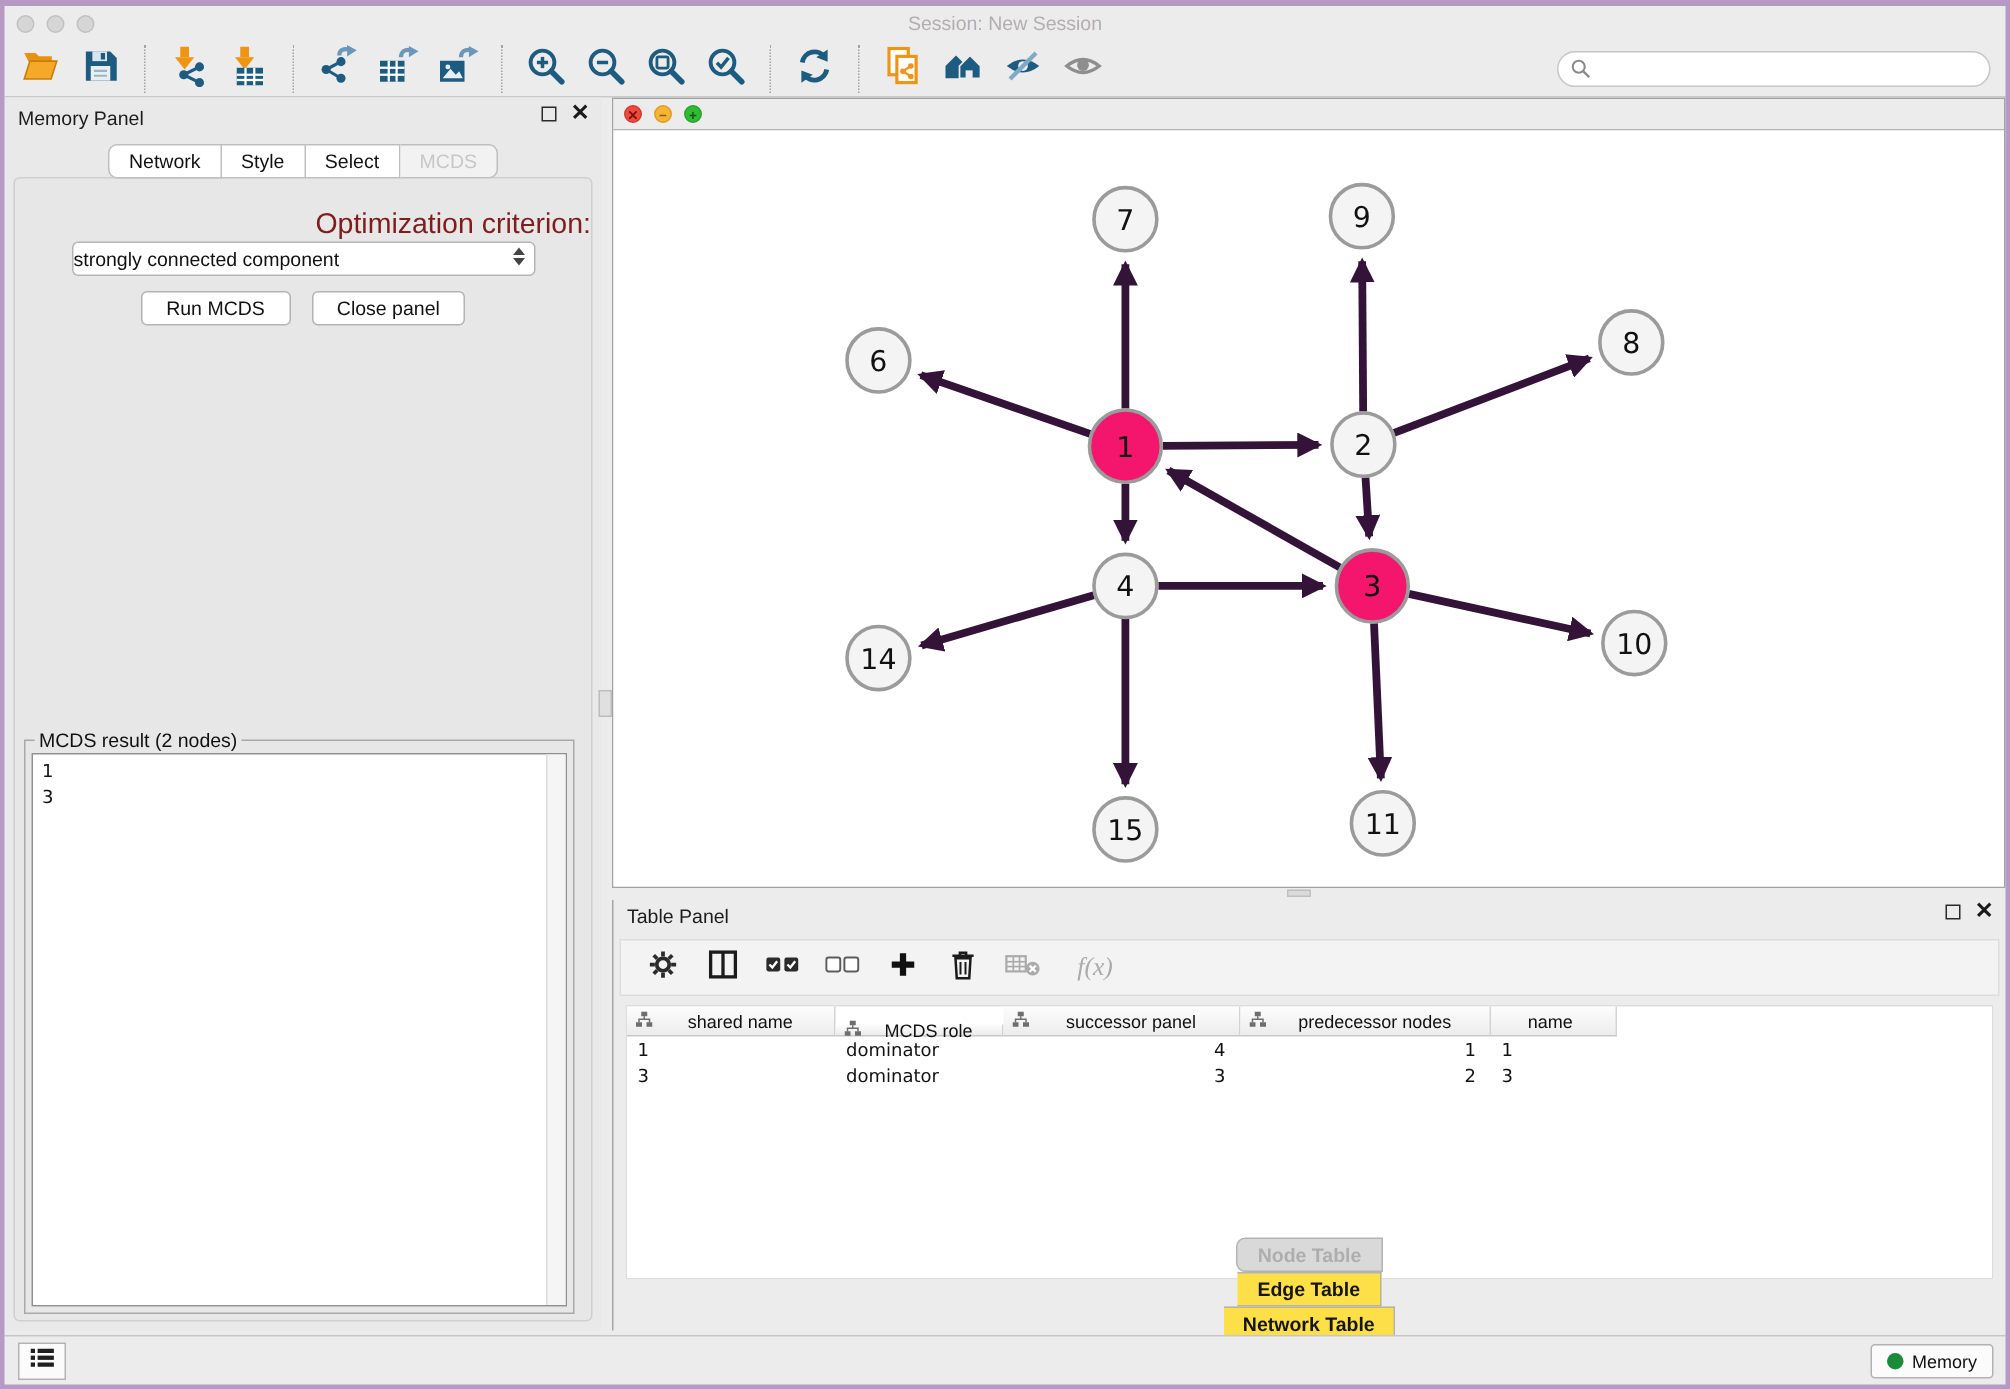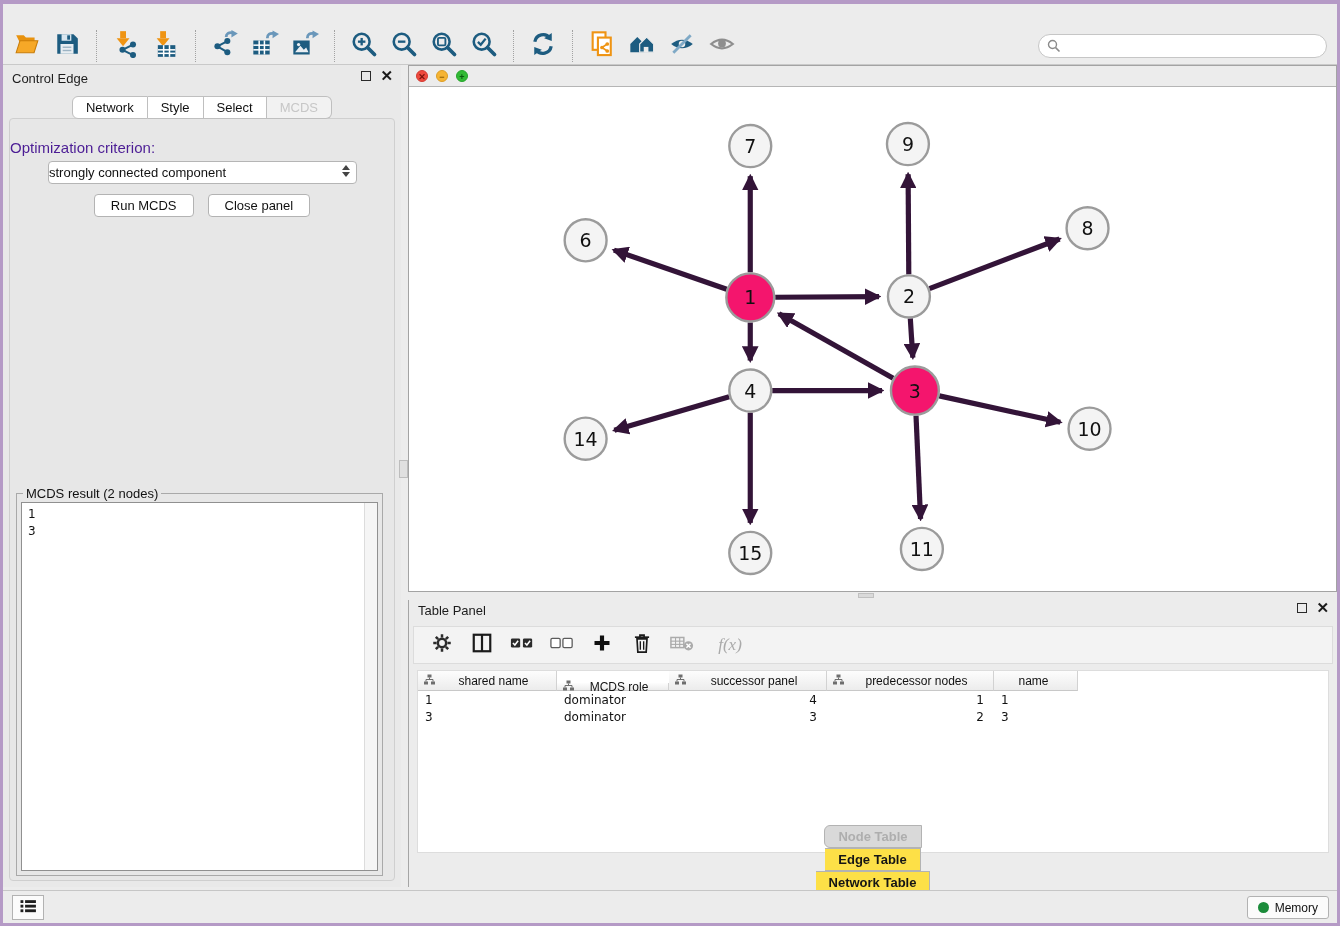--- a/index.html
+++ b/index.html
@@ -34,21 +34,21 @@
   .float-ic { width:10px; height:10px; border:1.6px solid #2a2a2a; display:inline-block; }
   .close-ic { font-size:15px; font-weight:bold; color:#1a1a1a; line-height:10px; }
 
   .cp-tabs { position:absolute; left:0; right:0; top:31px; display:flex; justify-content:center; z-index:3; }
   .cp-tab { background:#fff; border:1px solid #bfbfbf; border-left:none; padding:3px 13px; font-size:13px; color:#111; }
   .cp-tab:first-child { border-left:1px solid #bfbfbf; border-radius:6px 0 0 6px; }
   .cp-tab:last-child { border-radius:0 6px 6px 0; }
   .cp-tab-active { background:#f2f2f2; color:#c7c7c7; }
 
   .cp-box { position:absolute; left:6px; right:6px; top:53px; bottom:6px; background:#e7e7e7; border:1px solid #cfcfcf; border-radius:4px; }
-  .opt-label { position:absolute; left:0; right:0; top:20px; text-align:left; font-size:15px; color:#4c1d95; }
+  .opt-label { position:absolute; left:0; right:0; top:20px; text-align:right; font-size:19px; color:#7f1d1d; }
   .criterion { position:absolute; left:38px; top:42px; width:309px; height:23px; background:#fff; border:1px solid #b5b5b5; border-radius:4px; font-size:13px; color:#111; display:flex; align-items:center; }
   .stepper { position:absolute; right:6px; top:3px; display:flex; flex-direction:column; gap:2px; align-items:center; }
   .tri-up { width:0;height:0;border-left:4px solid transparent;border-right:4px solid transparent;border-bottom:5px solid #444; }
   .tri-dn { width:0;height:0;border-left:4px solid transparent;border-right:4px solid transparent;border-top:5px solid #444; }
   .btn-row { position:absolute; left:0; right:0; top:75px; display:flex; justify-content:center; gap:14px; }
   .cp-btn { background:#fff; border:1px solid #b3b3b3; border-radius:4px; font-size:13px; color:#111; padding:3px 16px; font-family:inherit; }
 
   .result-fs { position:absolute; left:6px; right:11px; top:374px; bottom:4px; border:1px solid #a9a9a9; }
   .result-legend { position:absolute; left:6px; top:-8px; background:#e7e7e7; padding:0 3px; font-size:13px; color:#111; }
   .result-area { position:absolute; left:4px; right:4px; top:8px; bottom:4px; background:#fff; border:1px solid #909090; }
@@ -104,20 +104,28 @@
 </style>
 </head>
 <body>
 
 <div class="window">
   <div class="fb fb-top"></div>
   <div class="fb fb-left"></div>
   <div class="fb fb-right"></div>
   <div class="fb fb-bottom"></div>
 
+  <div class="titlebar">
+    <div class="lights">
+      <span class="light"></span>
+      <span class="light"></span>
+      <span class="light"></span>
+    </div>
+    <div class="tl-title">Session: New Session</div>
+  </div>
 
   <div class="toolbar">
     <div class="tb-btn">
       <span><svg width="28" height="26" viewBox="0 0 24 24">
             <path d="M2 4h7l2 2h8v4H5z" fill="#e8920e"></path>
             <path d="M5.5 9h16.5l-3.5 11H2z" fill="#f6a827" stroke="#c97d0a" stroke-width="1"></path>
           </svg></span>
     </div>
     <div class="tb-btn">
       <span><svg width="26" height="26" viewBox="0 0 24 24">
@@ -259,21 +267,21 @@
       <svg width="14" height="14" viewBox="0 0 14 14">
           <circle cx="5.5" cy="5.5" r="4" fill="none" stroke="#8a8a8a" stroke-width="1.4"></circle>
           <line x1="8.6" y1="8.6" x2="12.5" y2="12.5" stroke="#8a8a8a" stroke-width="1.6"></line>
         </svg>
       <input type="text" placeholder="" style="">
     </div>
   </div>
 
   <div class="control-panel">
     <div class="panel-head">
-      <span class="ph-title">Control Edge</span>
+      <span class="ph-title">Memory Panel</span>
       <span class="ph-icons">
         <span class="float-ic"></span>
         <span class="close-ic">✕</span>
       </span>
     </div>
     <div class="cp-tabs">
         <div class="cp-tab">Network</div>
         <div class="cp-tab">Style</div>
         <div class="cp-tab">Select</div>
         <div class="cp-tab cp-tab-active">MCDS</div>

